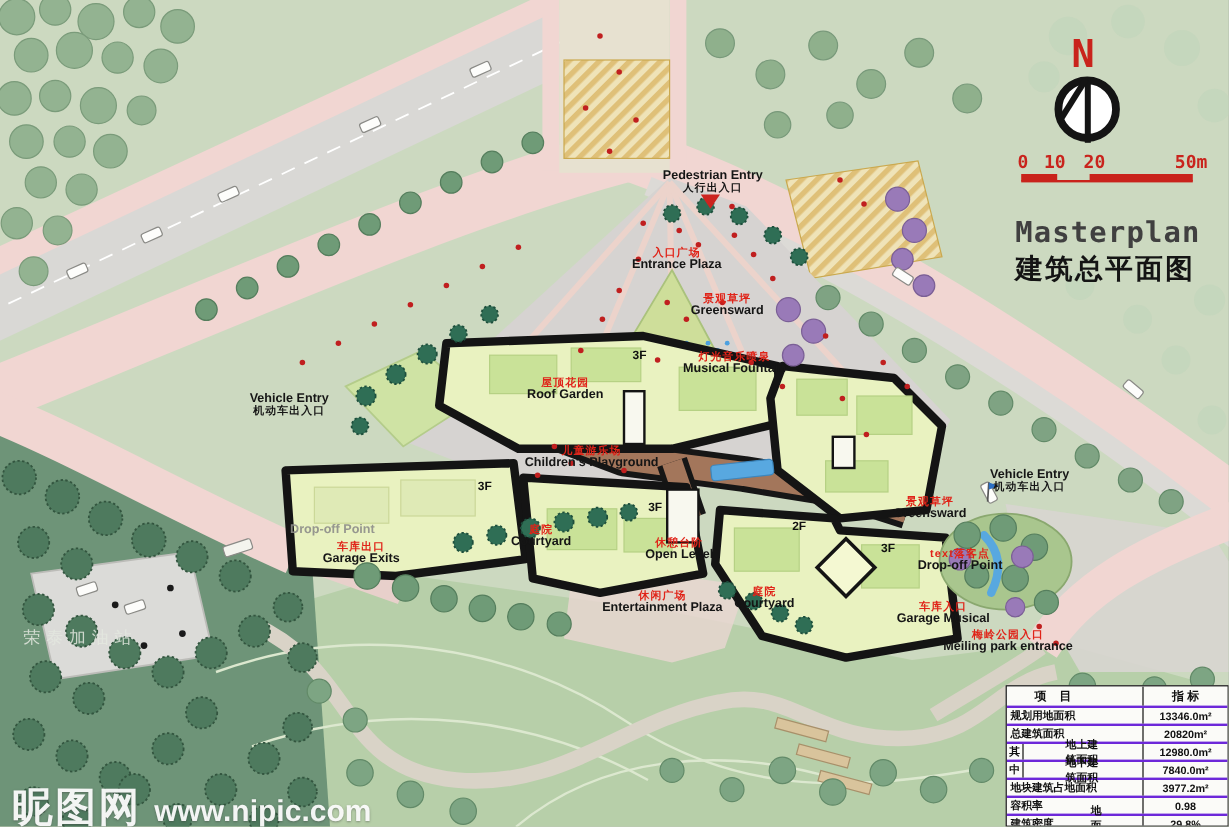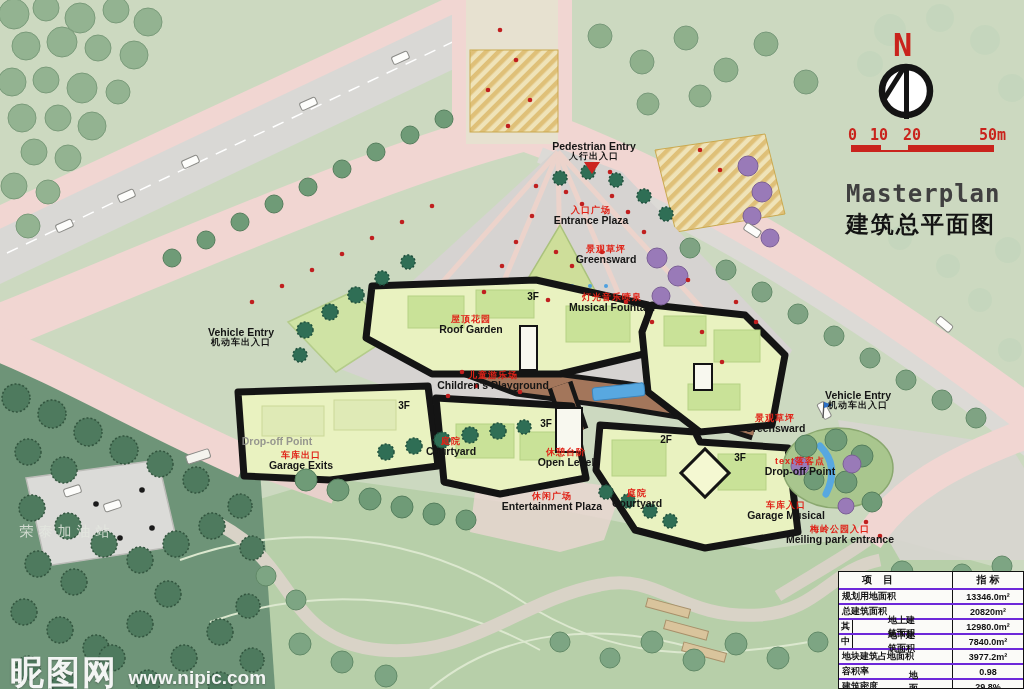--- a/index.html
+++ b/index.html
@@ -41,21 +41,21 @@
   .trow .l{flex:1;display:flex;align-items:center;padding-left:3px;}
   .trow.hdr .l{justify-content:center;padding-left:0;letter-spacing:4px;}
   .trow .v{width:70px;flex:none;border-left:1px solid #111;display:flex;align-items:center;justify-content:center;}
   
   #wm-id{position:absolute;left:782px;top:655px;width:242px;height:22px;z-index:6;
      background:rgba(120,120,120,.38);color:rgba(255,255,255,.92);font-size:11.5px;
      line-height:22px;text-align:center;white-space:nowrap;}
   #wm-nipic{position:absolute;left:10px;top:650px;z-index:6;color:rgba(255,255,255,.93);
      text-shadow:0 1px 2px rgba(60,60,60,.45);white-space:nowrap;}
   #wm-nipic .logo{font-size:34px;font-weight:900;letter-spacing:2px;}
-  #wm-nipic .url{font-size:19px;font-weight:bold;margin-left:6px;}
+  #wm-nipic .url{font-size:25px;font-weight:bold;margin-left:6px;}
 </style>
 </head>
 <body>
 
 <div id="canvas">
 
 <svg id="scene" width="1024" height="689" viewBox="0 0 1024 689" xmlns="http://www.w3.org/2000/svg">
   <defs>
     <pattern id="hatch" width="9" height="9" patternUnits="userSpaceOnUse" patternTransform="rotate(45)">
       <rect width="9" height="9" fill="#efe3b8"></rect>
@@ -432,21 +432,21 @@
   <g>
     <line x1="824" y1="402" x2="823" y2="418" stroke="#555" stroke-width="1.4"></line>
     <path d="M824,402 l9,3 l-9,3 z" fill="#2b6fc4"></path>
   </g>
 </svg>
 
 <div class="lbl blk" style="left:594px;top:141px;text-align:center;">
   <span class="en">Pedestrian Entry</span>
   <span class="zh">人行出入口</span>
 </div>
-<div class="lbl" style="left:591px;top:206px;">
+<div class="lbl" style="left:564px;top:206px;">
   <span class="zh">入口广场</span>
   <span class="en">Entrance Plaza</span>
 </div>
 <div class="lbl" style="left:606px;top:245px;">
   <span class="zh">景观草坪</span>
   <span class="en">Greensward</span>
 </div>
 <div class="lbl" style="left:612px;top:293px;">
   <span class="zh">灯光音乐喷泉</span>
   <span class="en">Musical Fountain</span>

